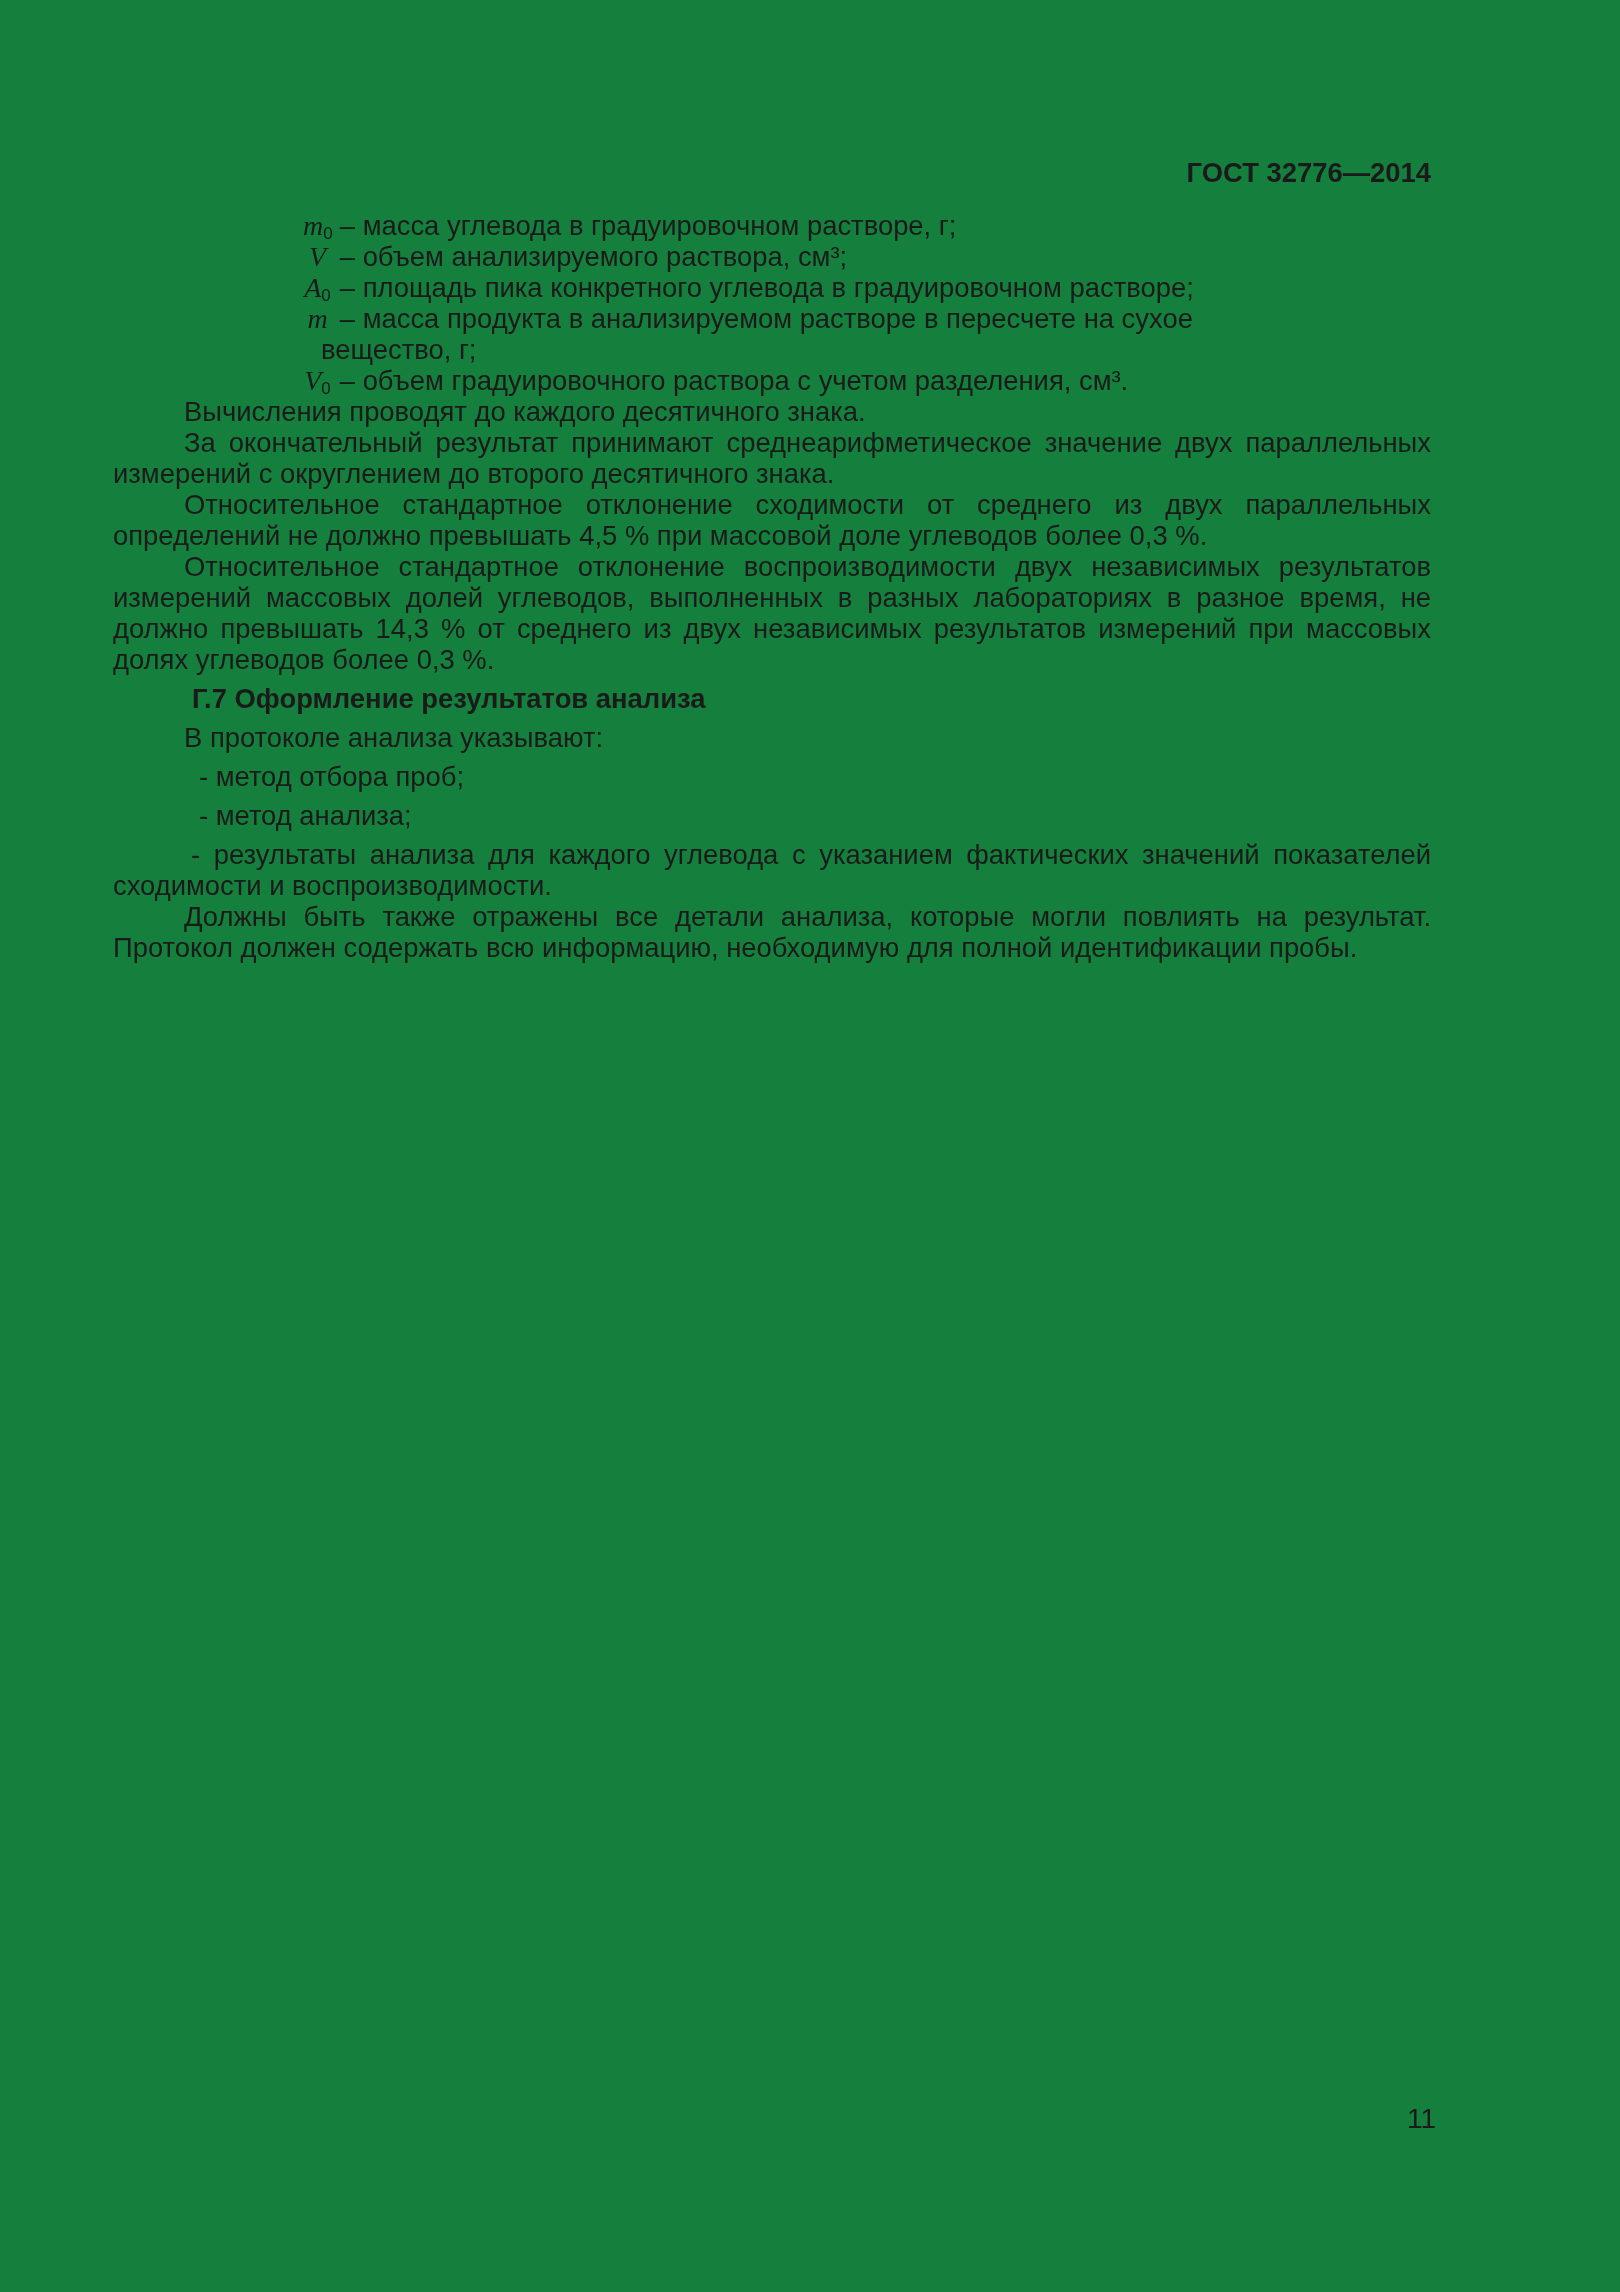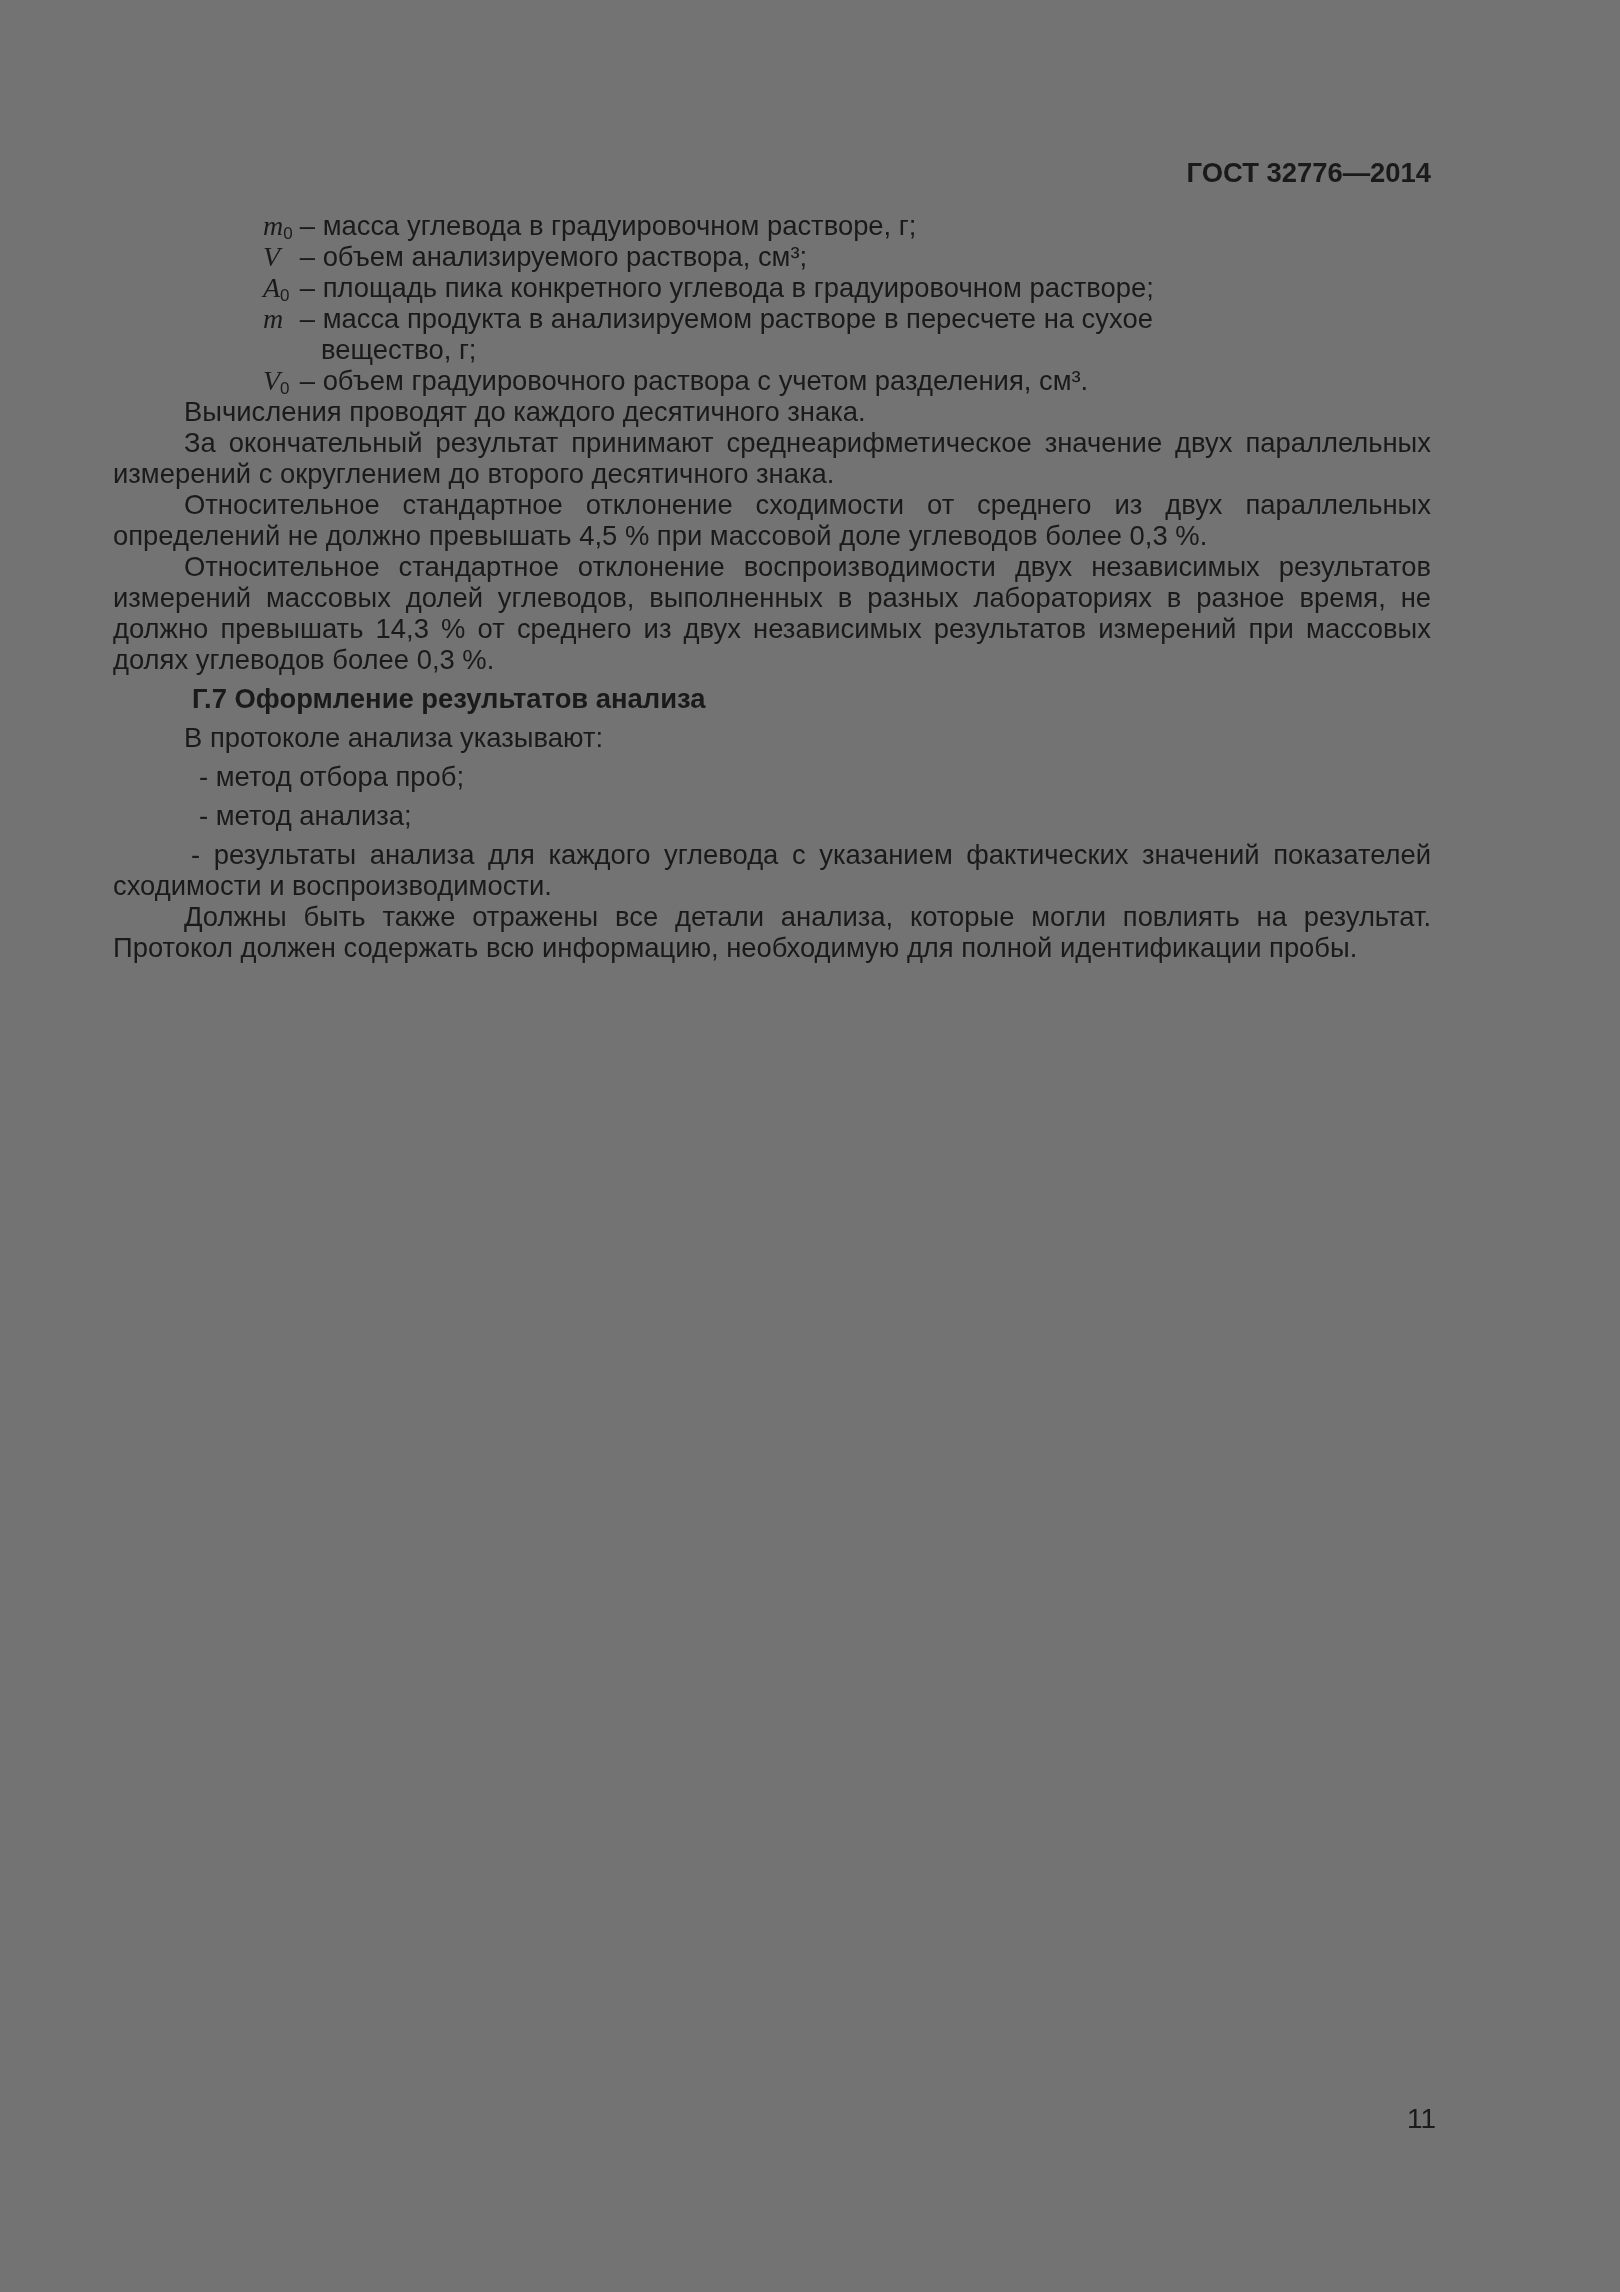--- a/index.html
+++ b/index.html
@@ -4,21 +4,21 @@
 <style>
   html, body {
     margin: 0;
     padding: 0;
     background: #ffffff;
   }
   .page {
     position: relative;
     width: 1620px;
     height: 2293px;
-    background: #737373;
+    background: #15803d;
     color: #1a1a1a;
     font-family: "Liberation Sans", sans-serif;
     font-size: 27.4px;
     line-height: 31px;
     overflow: hidden;
   }
   .content {
     position: absolute;
     left: 113px;
     top: 157px;
@@ -32,22 +32,23 @@
   .definitions {
     margin: 0;
   }
   .def-row {
     padding-left: 150px;
     margin: 0;
   }
   .def-sym {
     display: inline-block;
     width: 29px;
-    text-align: left;
+    text-align: center;
     white-space: nowrap;
+    margin-left: 40px;
   }
   .def-sym i {
     font-style: italic;
     font-family: "Liberation Serif", serif;
     font-size: 28px;
   }
   .def-sym sub {
     font-style: normal;
     font-size: 0.62em;
     line-height: 0;

